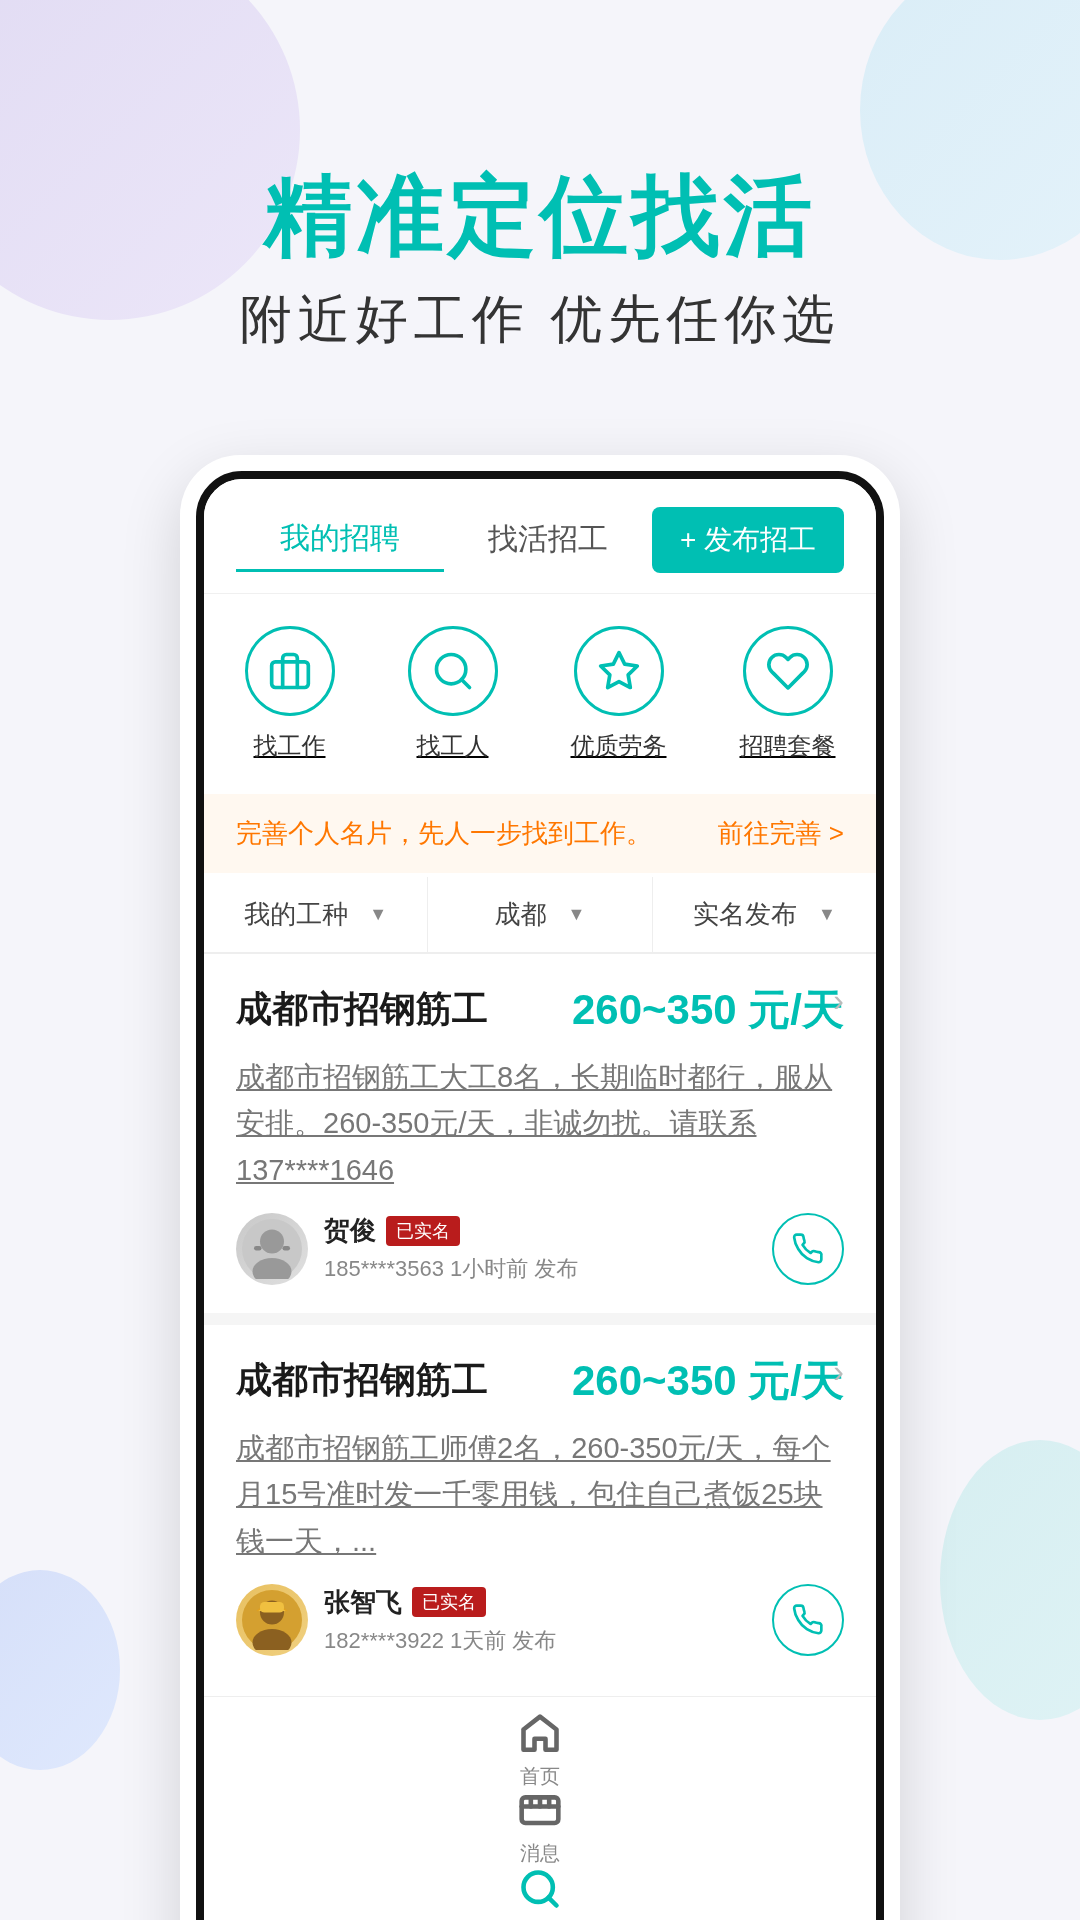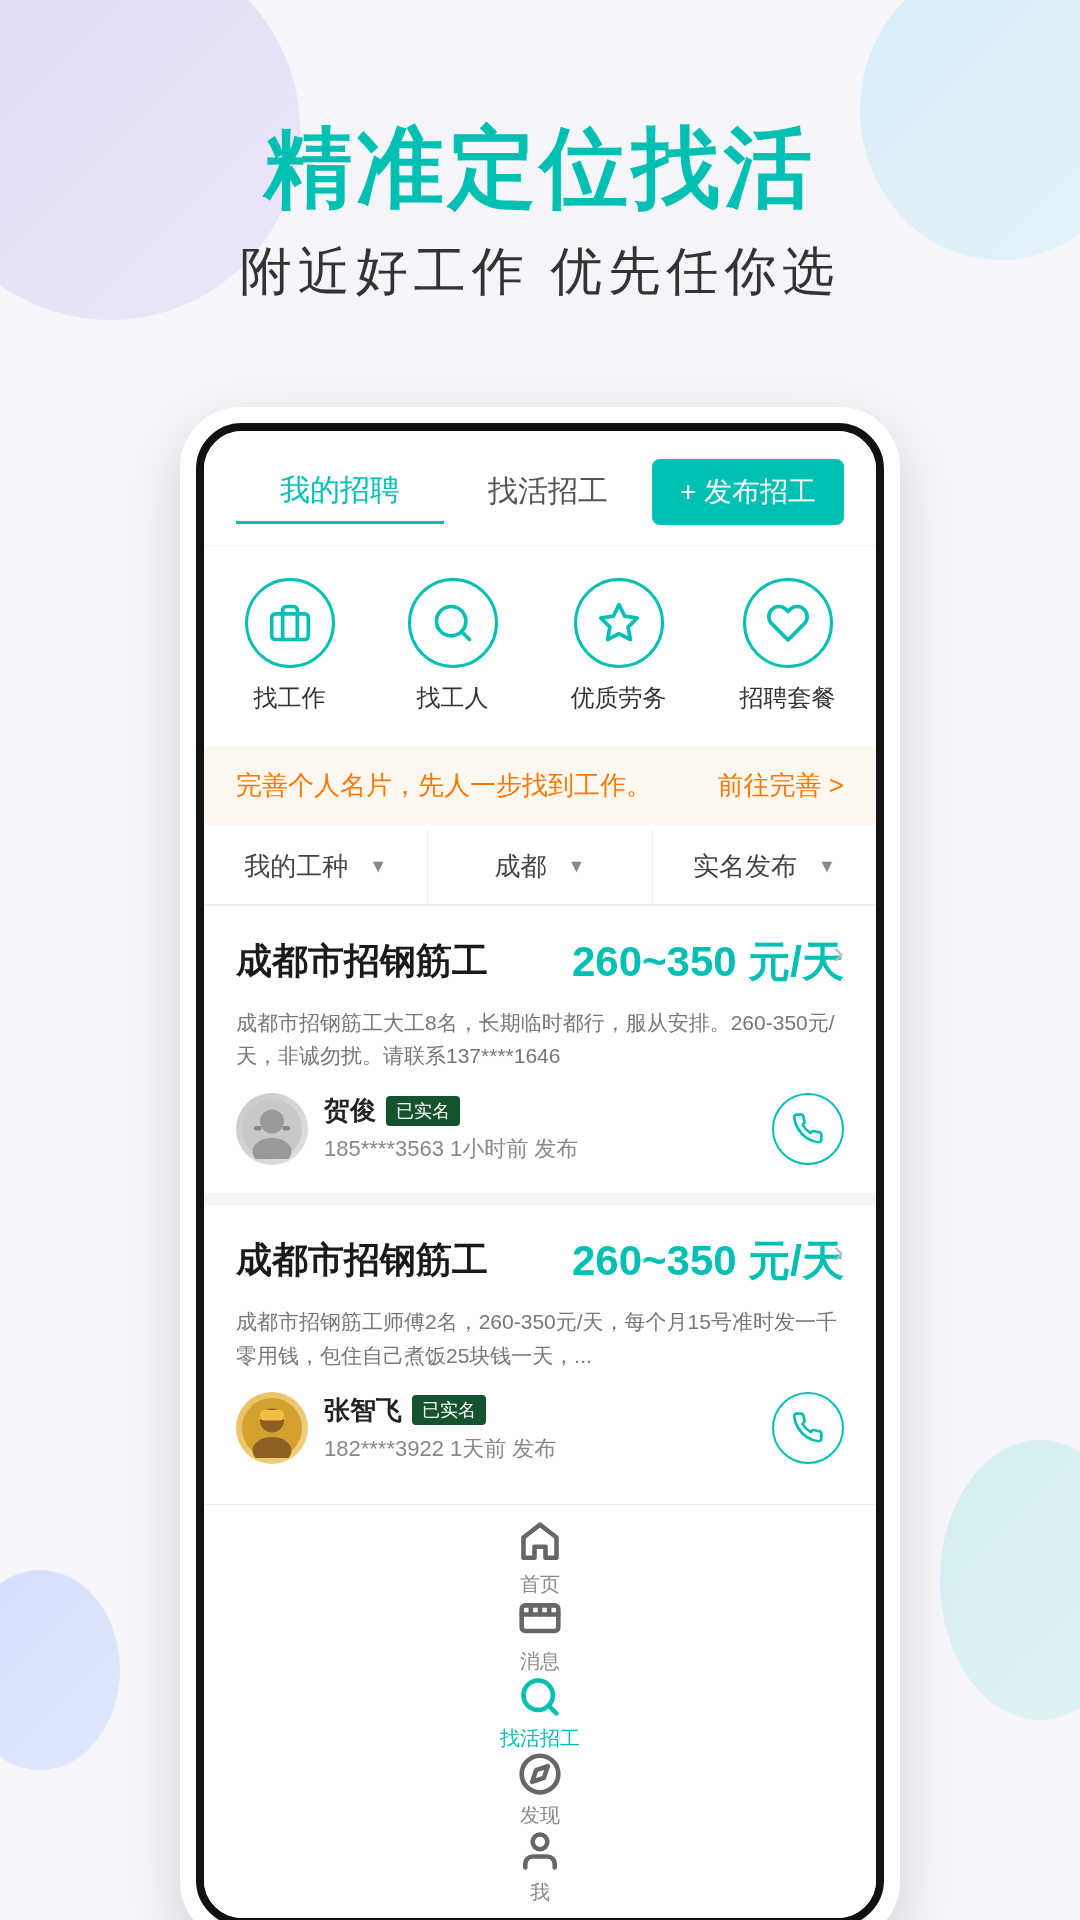--- a/index.html
+++ b/index.html
@@ -58,20 +58,21 @@
       z-index: 0;
     }
 
     
     .hero {
       position: relative;
       z-index: 1;
       text-align: center;
       padding-top: 120px;
       padding-bottom: 60px;
+      margin-top: 48px;
     }
     .hero-title {
       font-size: 88px;
       font-weight: 700;
       color: #00bfb3;
       letter-spacing: 4px;
       line-height: 1.1;
     }
     .hero-subtitle {
       font-size: 52px;
@@ -138,20 +139,21 @@
       font-size: 28px;
       cursor: pointer;
       white-space: nowrap;
     }
 
     
     .quick-actions {
       display: flex;
       justify-content: space-around;
       padding: 32px 4px;
+      text-decoration: underline;
     }
     .action-item {
       display: flex;
       flex-direction: column;
       align-items: center;
       gap: 14px;
     }
     .action-icon-circle {
       width: 90px;
       height: 90px;
@@ -239,24 +241,25 @@
       font-size: 36px;
       font-weight: 700;
       color: #1a1a1a;
     }
     .job-salary {
       font-size: 42px;
       color: #00bfb3;
       font-weight: 600;
     }
     .job-desc {
-      font-size: 21px;
+      font-size: 29px;
       color: #777;
       line-height: 1.6;
       margin-bottom: 20px;
+      text-decoration: underline;
     }
     .job-card-footer {
       display: flex;
       justify-content: space-between;
     }
     .poster-info {
       display: flex;
       align-items: center;
       gap: 16px;
     }
@@ -290,21 +293,21 @@
       display: flex;
       align-items: center;
       gap: 10px;
     }
     .poster-name {
       font-size: 26px;
       font-weight: 600;
       color: #222;
     }
     .verified-badge {
-      background: #14532d;
+      background: #b91c1c;
       color: white;
       font-size: 18px;
       padding: 3px 10px;
       border-radius: 4px;
     }
     .poster-phone {
       font-size: 22px;
       color: #888;
     }
     .call-btn {

